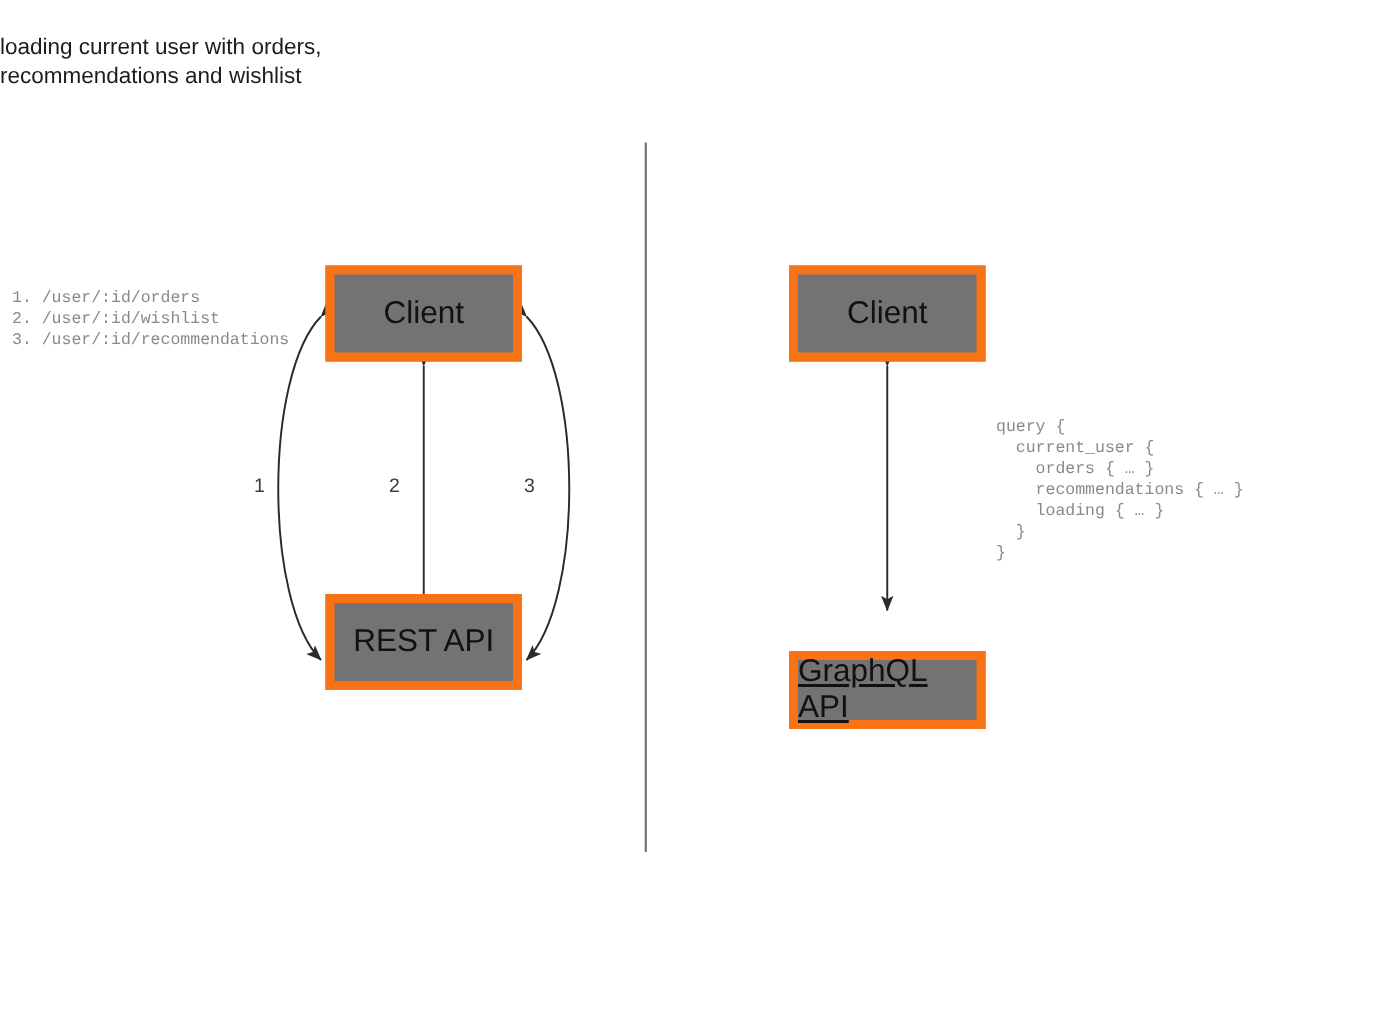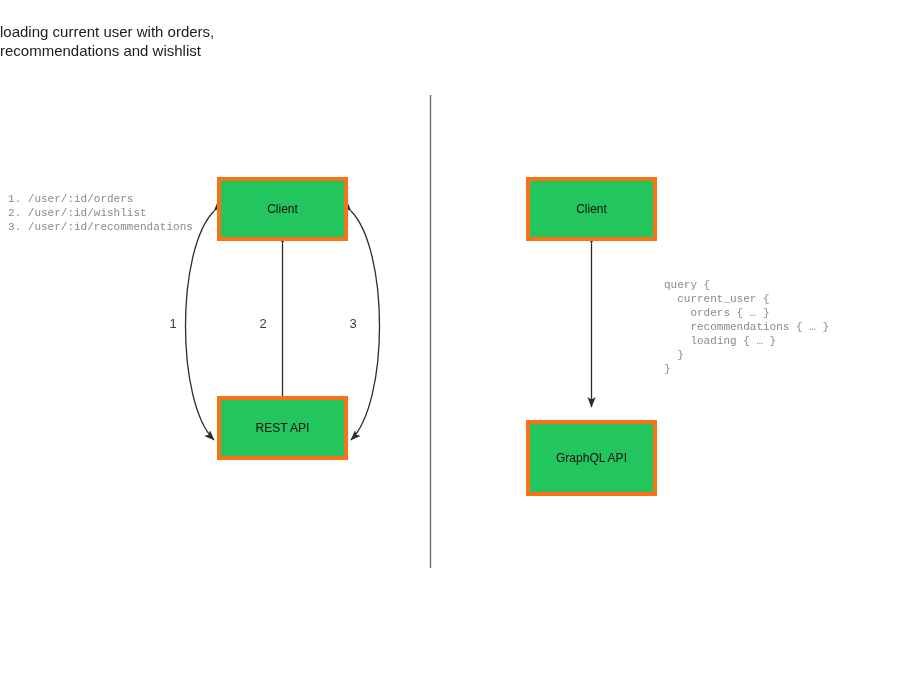--- a/index.html
+++ b/index.html
@@ -33,34 +33,34 @@
     font-size: 15px;
     line-height: 19px;
     color: #1c1c1c;
     font-family: "Liberation Sans", sans-serif;
     white-space: pre-line;
   }
 
   .node-box {
     position: absolute;
     box-sizing: border-box;
-    background: #22c55e;
-    border: 4px solid #f97316;
+    background: #737373;
+    border: 6px solid #f97316;
     display: flex;
     align-items: center;
     justify-content: center;
-    font-size: 12px;
+    font-size: 21px;
     color: #111111;
     font-family: "Liberation Sans", sans-serif;
   }
 
   #node-client-rest  { left: 217px; top: 177px; width: 131px; height: 64px; }
   #node-rest-api     { left: 217px; top: 396px; width: 131px; height: 64px; }
   #node-client-gql   { left: 526px; top: 177px; width: 131px; height: 64px; }
-  #node-graphql-api  { left: 526px; top: 420px; width: 131px; height: 76px; }
+  #node-graphql-api  { left: 526px; top: 434px; width: 131px; height: 52px; text-decoration: underline; }
 
   .edge-label {
     position: absolute;
     font-size: 13px;
     color: #3d3d3d;
     font-family: "Liberation Sans", sans-serif;
     text-align: center;
     width: 20px;
   }
   #edge-label-1 { left: 163px; top: 316px; }

